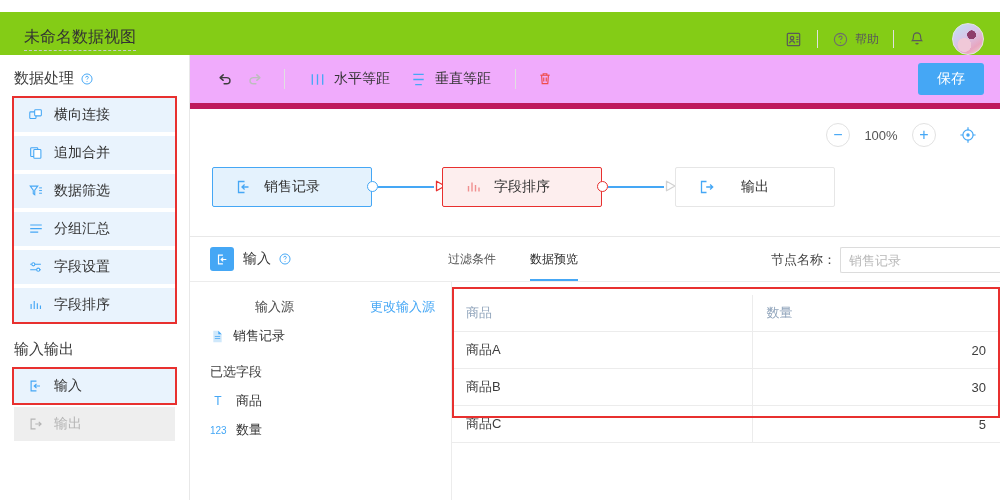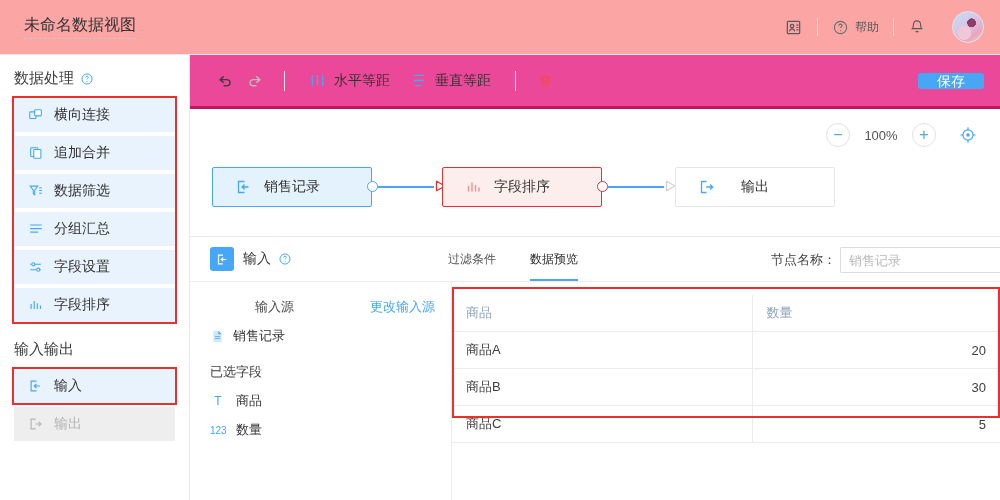--- a/index.html
+++ b/index.html
@@ -7,22 +7,22 @@
     width: 1000px; height: 500px;
     font-family: "Liberation Sans", "DejaVu Sans", sans-serif;
     background: #ffffff;
     overflow: hidden;
     color: #333;
   }
   #app { position: relative; width: 1000px; height: 500px; }
 
   
   .header {
-    position: absolute; left: 0; top: 0; width: 1000px; height: 55px;
-    background: #fca5a5;
+    position: absolute; left: 0; top: 12px; width: 1000px; height: 55px;
+    background: #84cc16;
     border-bottom: 1px solid #e8e8e8;
     display: flex; align-items: center;
   }
   .doc-title {
     margin-left: 24px;
     font-size: 16px; color: #333;
     border-bottom: 1px dashed #c8c8c8;
     padding-bottom: 3px; line-height: 20px;
   }
   .header-right {
@@ -68,37 +68,37 @@
     height: 34px; margin-bottom: 4px; padding-left: 14px;
     background: #e9f3fd; color: #333; font-size: 14px;
     cursor: pointer;
   }
   .side-item.disabled { background: #eeeeee; color: #b4b4b4; cursor: default; }
   .side-item .ico { width: 16px; height: 16px; flex: 0 0 16px; }
 
   
   .toolbar {
     position: absolute; left: 190px; top: 55px; width: 810px; height: 54px;
-    background: #ec4899; border-bottom: 3px solid #be185d;
+    background: #f0abfc; border-bottom: 6px solid #be185d;
     display: flex; align-items: center; padding: 0 16px 0 20px;
   }
   .tb-icon {
     width: 30px; height: 30px; display: flex; align-items: center; justify-content: center;
     cursor: pointer;
   }
   .tb-sep { width: 1px; height: 20px; background: #e0e0e0; margin: 0 14px; }
   .tb-btn {
     display: flex; align-items: center; gap: 8px;
     font-size: 14px; color: #333; cursor: pointer; padding: 0 10px; height: 30px;
   }
   .save-btn {
     margin-left: auto;
     background: #45a7f5; color: #fff; font-size: 14px;
     border: none; border-radius: 3px;
-    width: 66px; height: 16px; cursor: pointer;
+    width: 66px; height: 32px; cursor: pointer;
     font-family: inherit;
   }
 
   
   .canvas {
     position: absolute; left: 190px; top: 109px; width: 810px; height: 128px;
     background: #ffffff; border-bottom: 1px solid #e8e8e8;
   }
   .zoom-bar {
     position: absolute; right: 22px; top: 14px;

